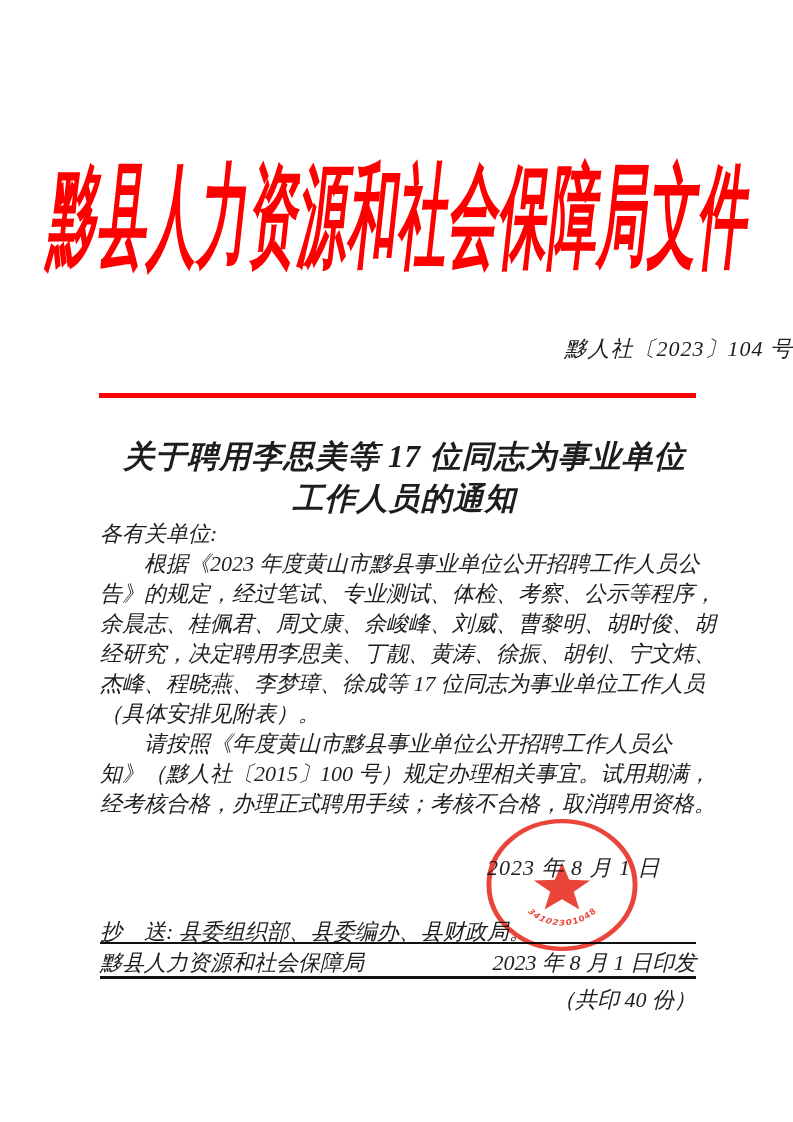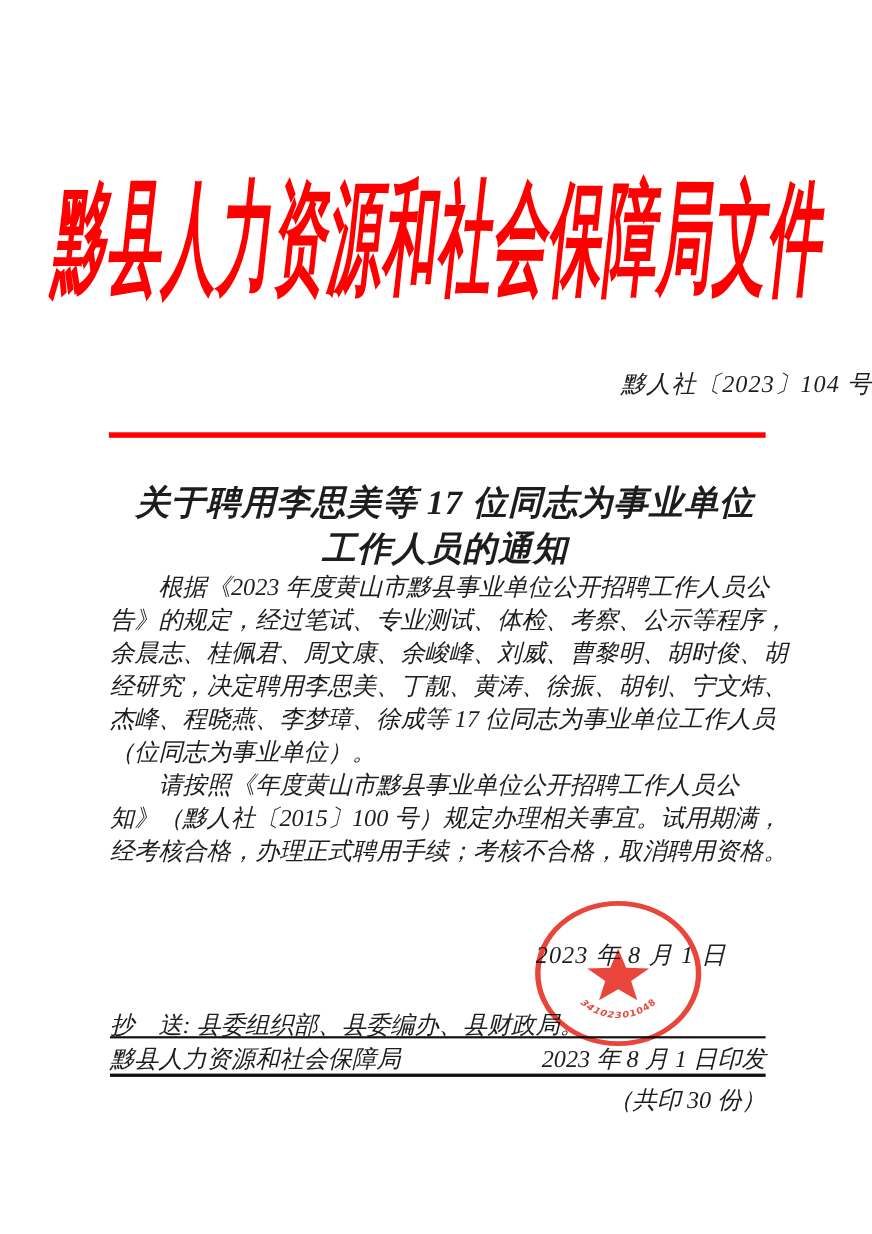--- a/index.html
+++ b/index.html
@@ -80,43 +80,44 @@
   <div class="docnum">黟人社〔2023〕104 号</div>
 
   <div class="redrule"></div>
 
   <div class="doc-title">
     <div>关于聘用李思美等 17 位同志为事业单位</div>
     <div>工作人员的通知</div>
   </div>
 
   <div class="body-text">
+    <div>各有关单位:</div>
     <div>　　根据《2023 年度黄山市黟县事业单位公开招聘工作人员公</div>
     <div>告》的规定，经过笔试、专业测试、体检、考察、公示等程序，</div>
     <div>余晨志、桂佩君、周文康、余峻峰、刘威、曹黎明、胡时俊、胡</div>
     <div>经研究，决定聘用李思美、丁靓、黄涛、徐振、胡钊、宁文炜、</div>
     <div>杰峰、程晓燕、李梦璋、徐成等 17 位同志为事业单位工作人员</div>
-    <div>（位同志为事业单位）。</div>
+    <div>（具体安排见附表）。</div>
     <div>　　请按照《年度黄山市黟县事业单位公开招聘工作人员公</div>
     <div>知》（黟人社〔2015〕100 号）规定办理相关事宜。试用期满，</div>
     <div>经考核合格，办理正式聘用手续；考核不合格，取消聘用资格。</div>
   </div>
 
   <div class="dateline">2023 年 8 月 1 日</div>
 
   <div class="cc-line">抄　送: 县委组织部、县委编办、县财政局。</div>
   <div class="rule1"></div>
 
   <div class="issuer-row">
     <span>黟县人力资源和社会保障局</span>
     <span>2023 年 8 月 1 日印发</span>
   </div>
   <div class="rule2"></div>
 
-  <div class="copies">（共印 30 份）</div>
+  <div class="copies">（共印 40 份）</div>
 
   <div class="seal">
     <svg viewBox="0 0 160 160" preserveAspectRatio="none">
       <circle cx="80" cy="80" r="74" fill="none" stroke="#e8372c" stroke-width="5"></circle>
       <polygon fill="#e8372c" points="80,54 87.3,73.9 108.5,74.7 91.9,87.9 97.6,108.3 80,96.5 62.4,108.3 68.1,87.9 51.5,74.7 72.7,73.9"></polygon>
       <defs>
         <path id="ringPath" d="M 80,137 A 57,57 0 1 1 79.9,137" fill="none"></path>
         <path id="serialPath" d="M 44,110 A 47,47 0 0 0 116,110" fill="none"></path>
       </defs>
       <text font-size="19" font-weight="bold" fill="#e8372c" font-family="Liberation Serif, DejaVu Serif, serif">

